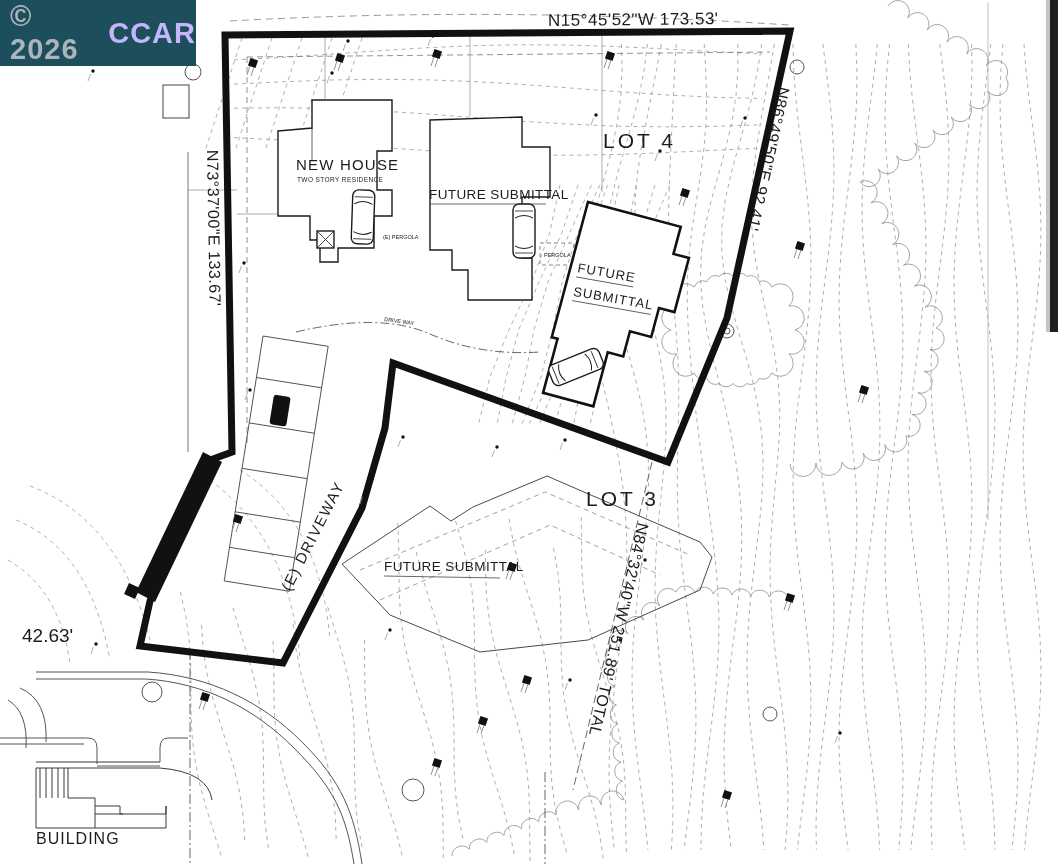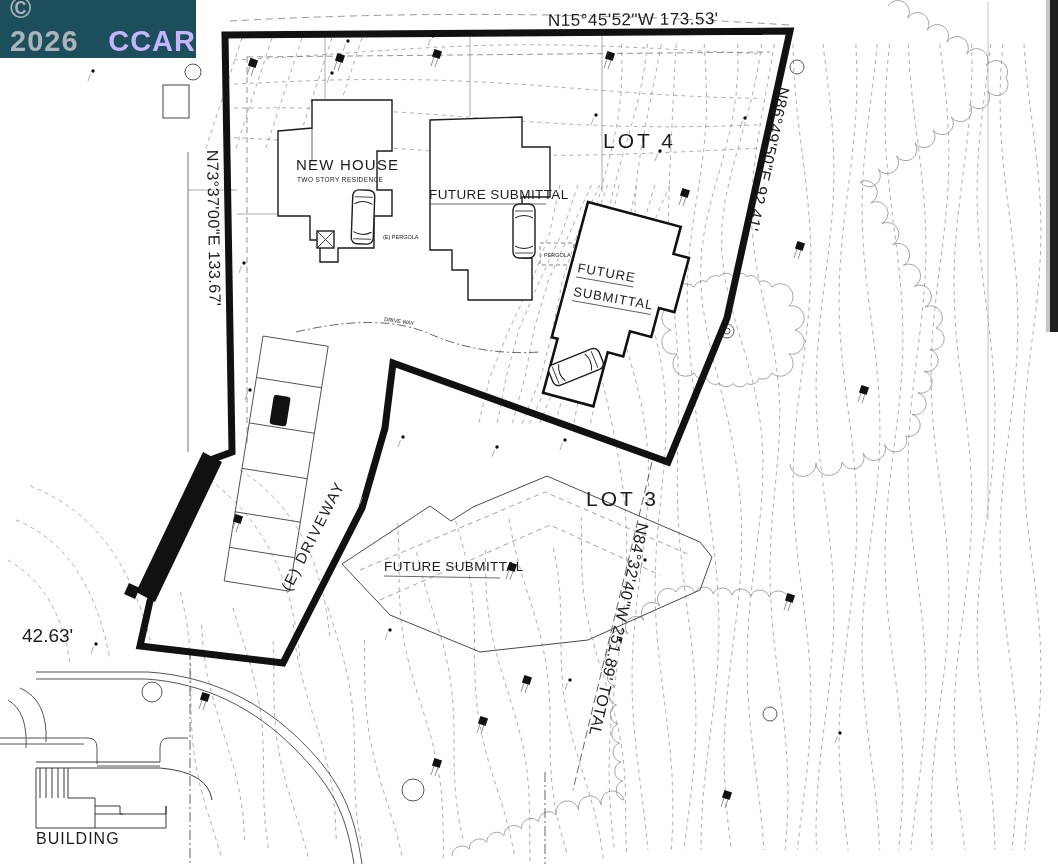--- a/index.html
+++ b/index.html
@@ -1,22 +1,22 @@
 <!DOCTYPE html>
 <html><head>
 <meta charset="utf-8">
 <style>
   html,body{margin:0;padding:0;background:#e8e8e8;}
   #stage{position:relative;width:1058px;height:864px;background:#ffffff;overflow:hidden;
          font-family:"Liberation Sans",sans-serif;}
   svg{position:absolute;left:0;top:0;}
   text{fill:#1c1c1c;}
   .survey{font-family:"Liberation Sans",sans-serif;}
-  #watermark{position:absolute;left:0;top:0;width:196px;height:58px;background:#1d4e5c;
-             display:flex;align-items:flex-end;gap:4px;padding-left:10px;box-sizing:border-box;
+  #watermark{position:absolute;left:0;top:0;width:196px;height:66px;background:#1d4e5c;
+             display:flex;align-items:center;gap:4px;padding-left:10px;box-sizing:border-box;
              font-weight:bold;font-size:29px;letter-spacing:1px;z-index:5;}
   #watermark .c{color:#aab4ba;}
   #watermark .b{color:#c4b5fd;}
 </style>
 </head>
 <body>
 
 <div id="stage">
 
   <svg width="1058" height="864" viewBox="0 0 1058 864">

